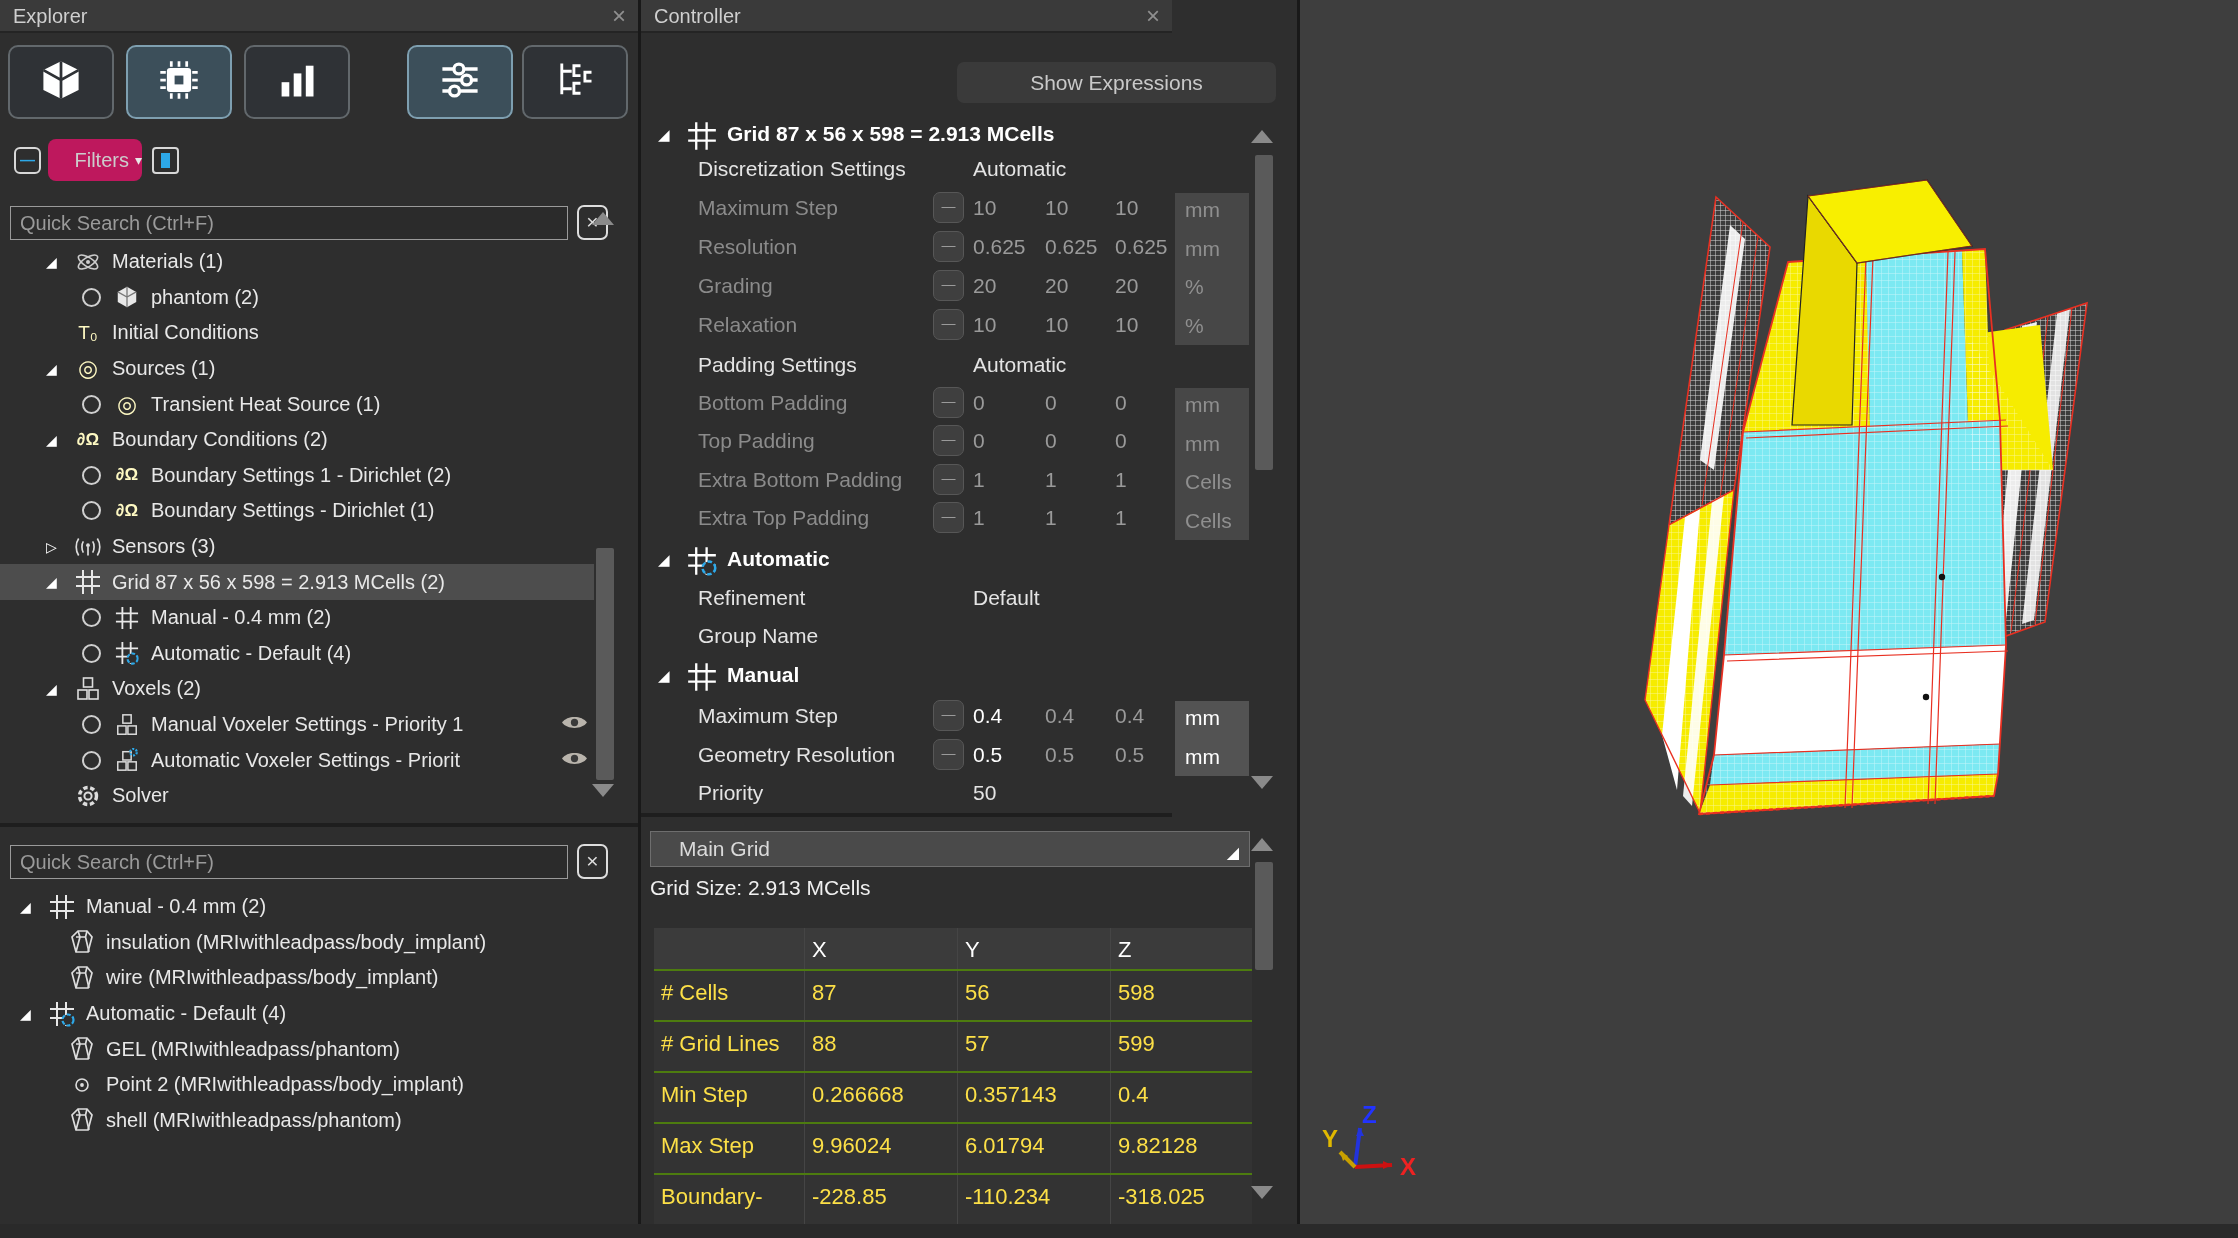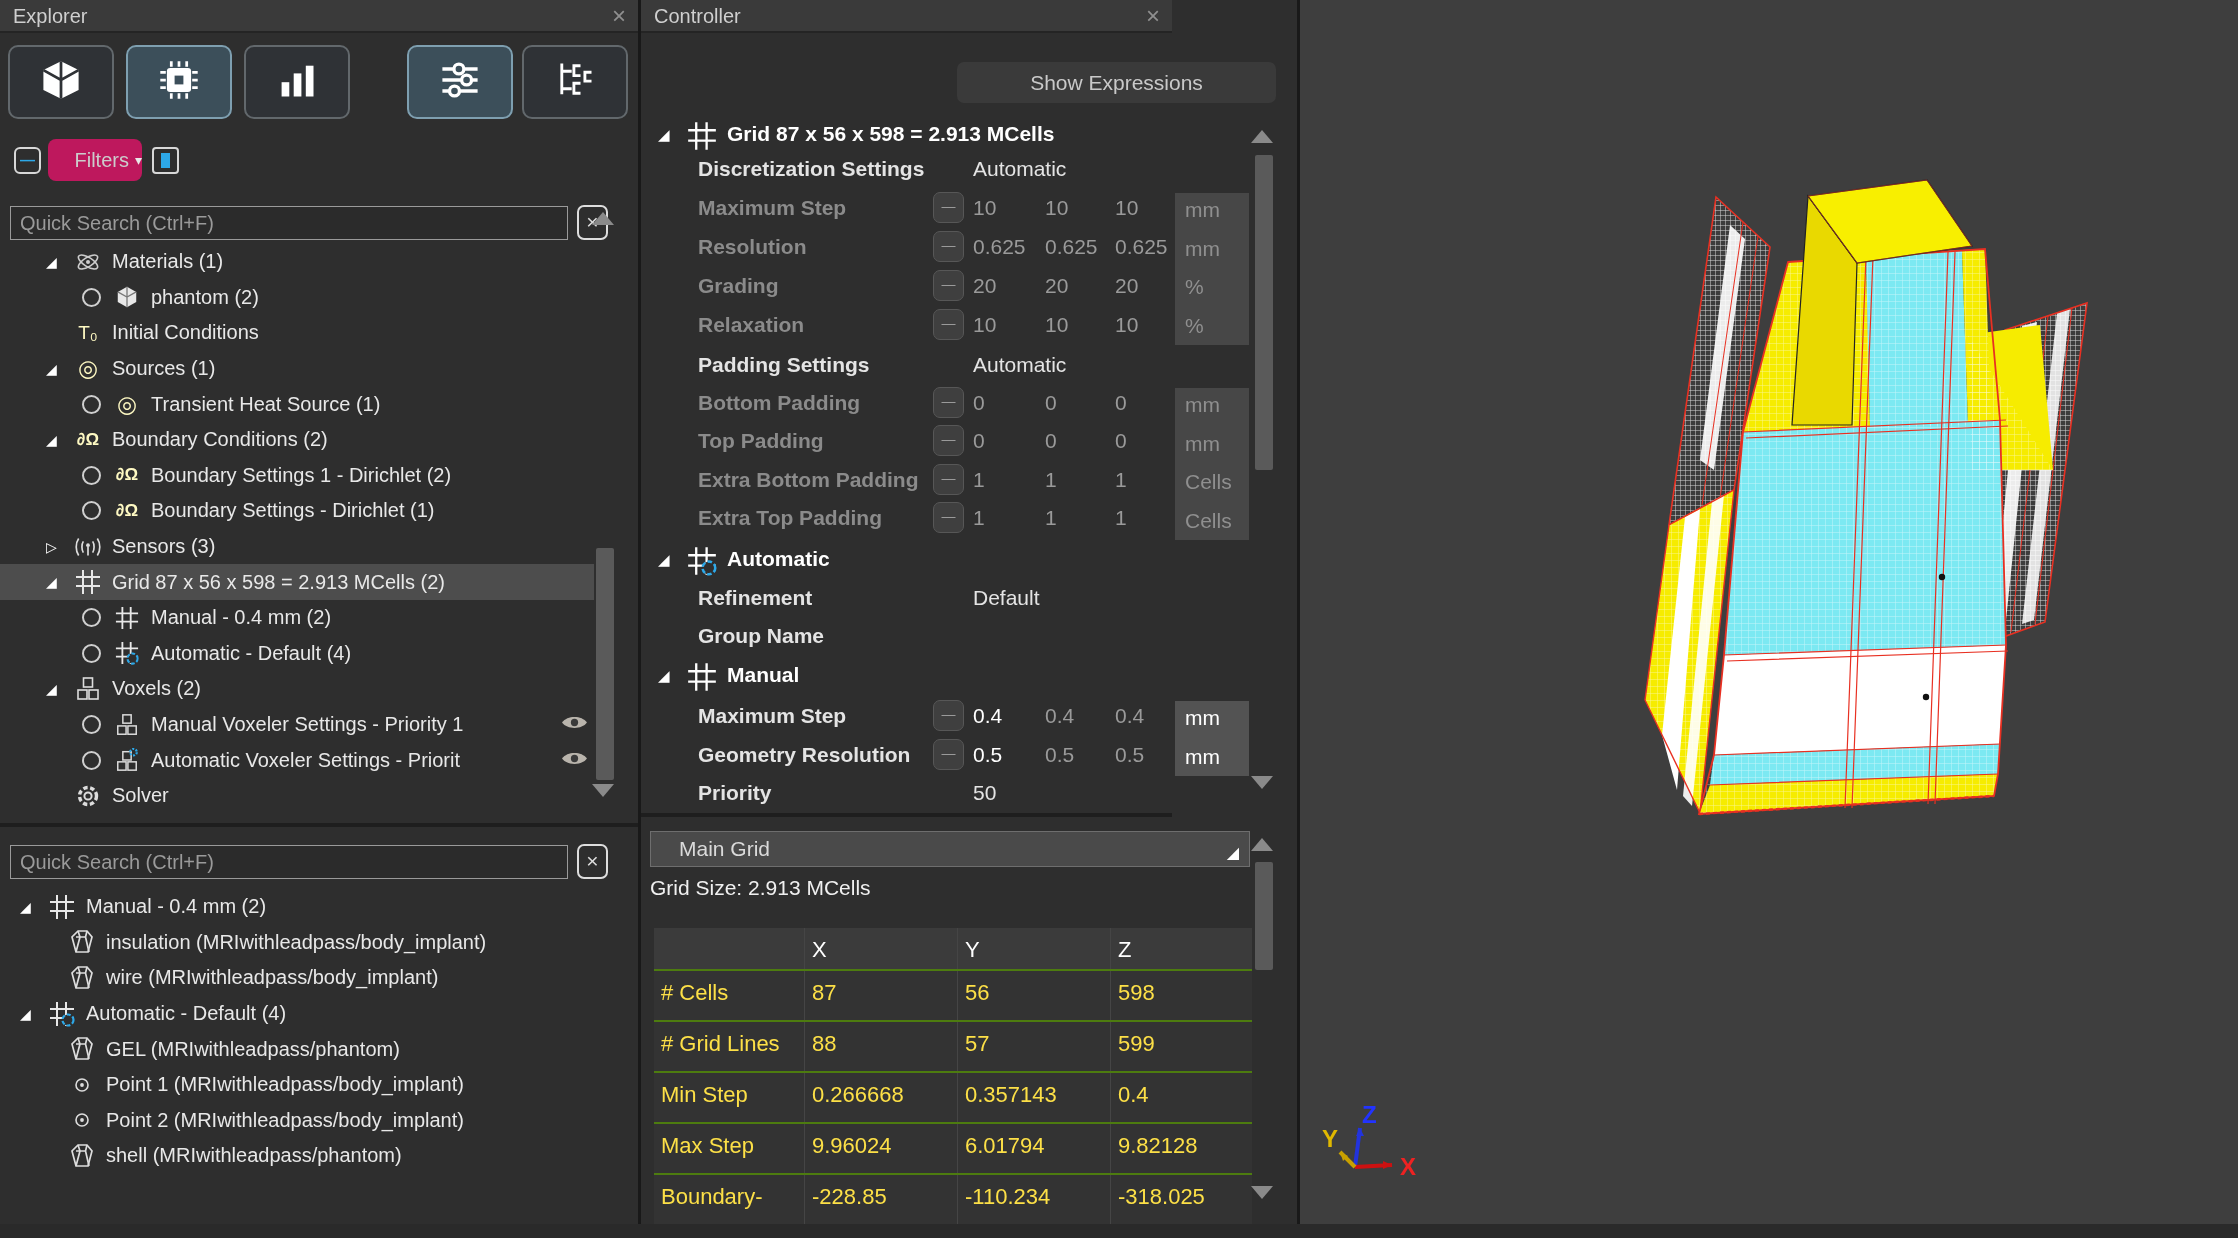--- a/index.html
+++ b/index.html
@@ -44,21 +44,21 @@
   .eyewrap{margin-left:auto;margin-right:6px;flex:none;}
   .hsplit{position:absolute;left:0;width:638px;height:4px;background:#1e1e1e;}
   
   .sbthumb{position:absolute;background:#5a5a5a;border-radius:2px;}
   .tri-up{width:0;height:0;border-left:11px solid transparent;border-right:11px solid transparent;border-bottom:13px solid #8a8a8a;position:absolute;}
   .tri-down{width:0;height:0;border-left:11px solid transparent;border-right:11px solid transparent;border-top:13px solid #8a8a8a;position:absolute;}
   
   .showexp{position:absolute;left:316px;top:62px;width:319px;height:41px;background:#3a3a3a;border-radius:7px;
            color:#c9c9c9;font-size:21px;display:flex;align-items:center;justify-content:center;}
   .crow{position:absolute;left:0;width:100%;height:38px;}
-  .clabel{position:absolute;left:57px;top:5px;font-size:21px;color:#e4e4e4;white-space:nowrap;font-weight:bold;}
+  .clabel{position:absolute;left:57px;top:5px;font-size:21px;color:#e4e4e4;white-space:nowrap;}
   .crow.gray .clabel{color:#8b8b8b;}
   .cval{position:absolute;top:5px;font-size:21px;color:#e4e4e4;white-space:nowrap;}
   .v1{left:332px;} .v2{left:404px;} .v3{left:474px;}
   .crow.gray .cval{color:#9a9a9a;}
   .crow.act .v1{color:#ffffff;} .crow.act .v2,.crow.act .v3{color:#9a9a9a;}
   .minusbtn{position:absolute;left:292px;top:1px;width:31px;height:31px;background:#3f3f3f;border:1px solid #575757;
             border-radius:7px;box-sizing:border-box;color:#9a9a9a;font-size:14px;text-align:center;line-height:27px;}
   .chead{position:absolute;left:0;width:100%;height:38px;}
   .chead .exp2{position:absolute;left:17px;top:8px;color:#ffffff;font-size:15px;}
   .chead .hicon{position:absolute;left:46px;top:3px;}
@@ -363,29 +363,20 @@
           </span>
         <span>GEL  (MRIwithleadpass/phantom)</span>
       </div>
       <div class="trow t2d2">
         <span class="ticon">
             <svg width="18" height="18" viewBox="0 0 18 18">
               <circle cx="9" cy="9" r="6" fill="none" stroke="#dddddd" stroke-width="1.6"></circle>
               <circle cx="9" cy="9" r="1.9" fill="#dddddd"></circle>
             </svg>
           </span>
-        <span>Point 1  (MRIwithleadpass/body_implant)</span>
-      </div>
-      <div class="trow t2d2">
-        <span class="ticon">
-            <svg width="18" height="18" viewBox="0 0 18 18">
-              <circle cx="9" cy="9" r="6" fill="none" stroke="#dddddd" stroke-width="1.6"></circle>
-              <circle cx="9" cy="9" r="1.9" fill="#dddddd"></circle>
-            </svg>
-          </span>
         <span>Point 2  (MRIwithleadpass/body_implant)</span>
       </div>
       <div class="trow t2d2">
         <span class="ticon">
             <svg width="26" height="26" viewBox="0 0 26 26" fill="none" stroke="#dddddd" stroke-width="1.7">
               <path d="M9 2h9l5 6-4 15H7L3 8Z"></path>
               <path d="M9 2 11 8l-4 15M18 2l-1.5 6L20 23M7 8h10"></path>
             </svg>
           </span>
         <span>shell  (MRIwithleadpass/phantom)</span>

